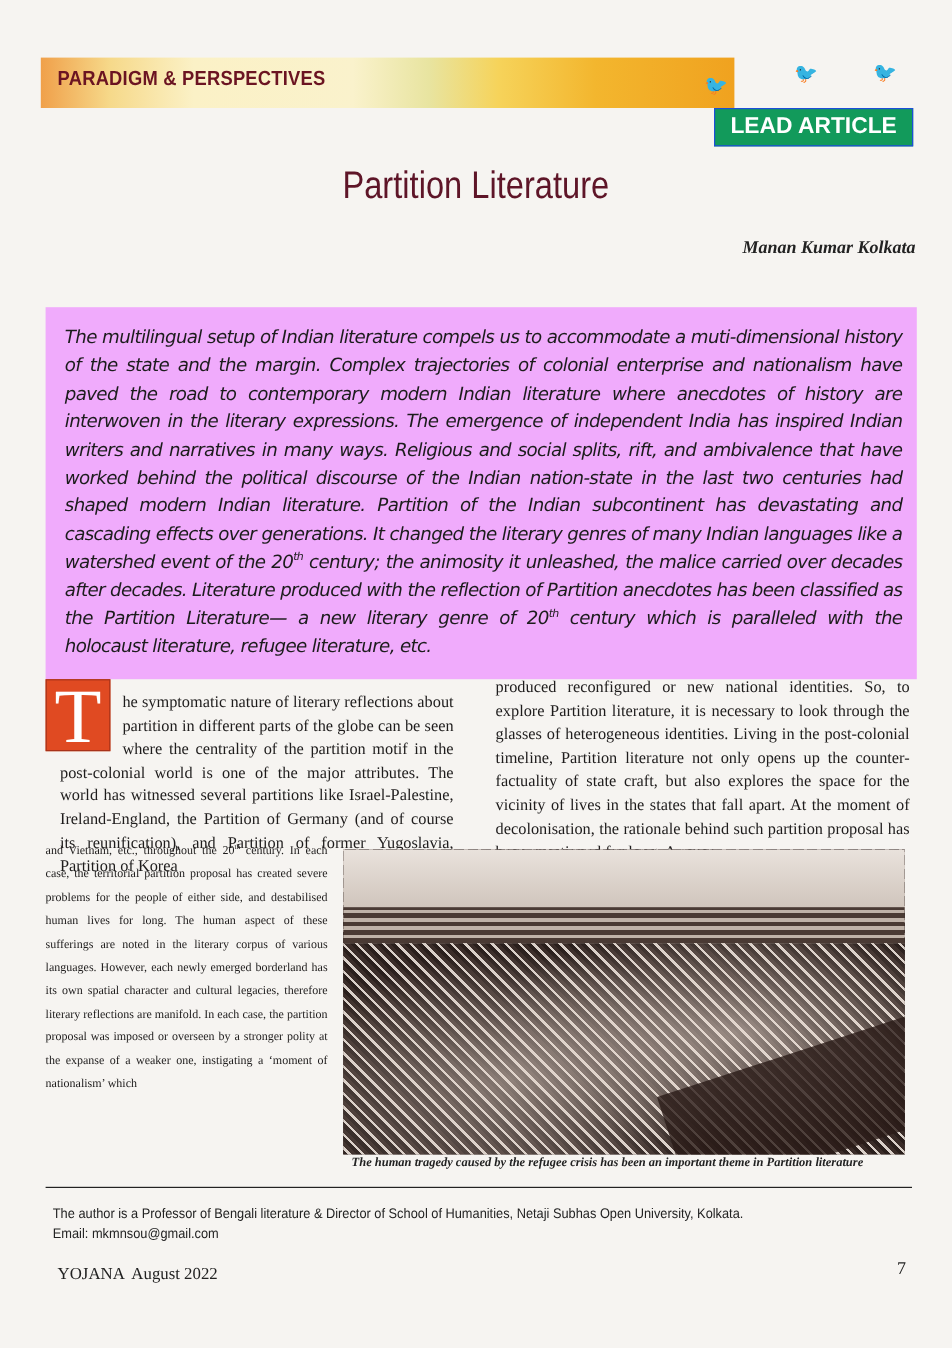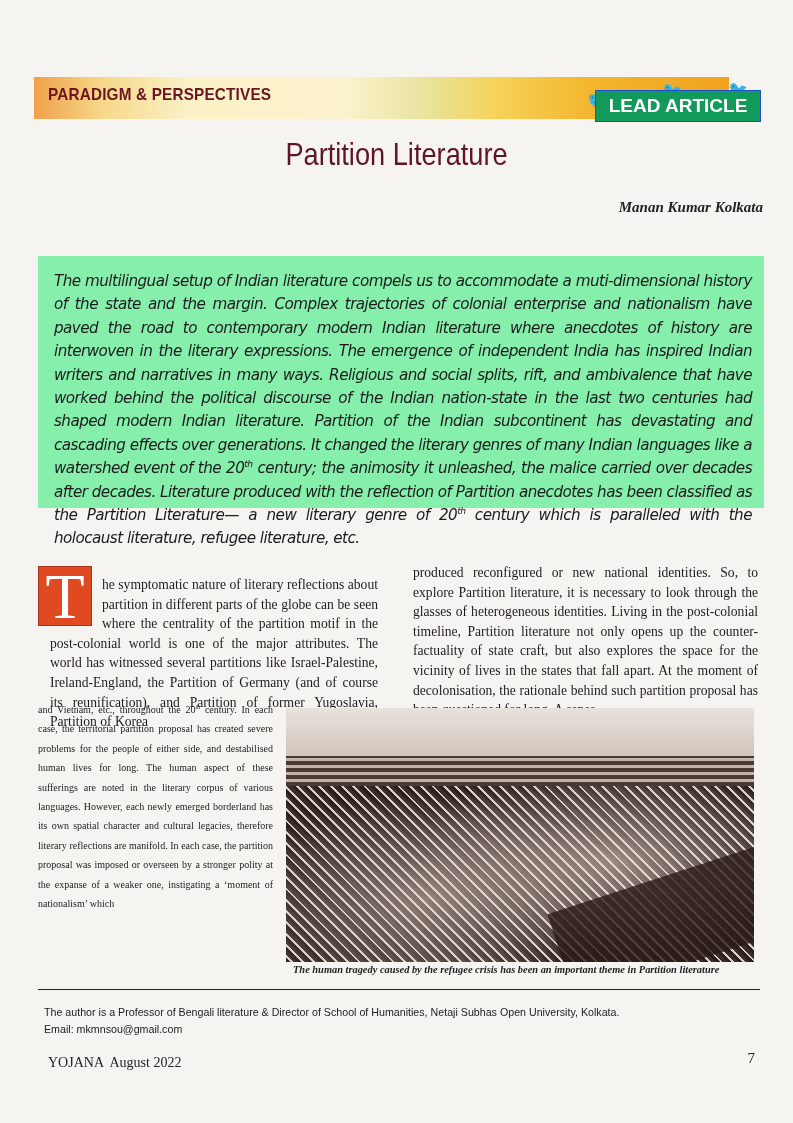--- a/index.html
+++ b/index.html
@@ -4,21 +4,21 @@
 <style>
   html, body { margin: 0; padding: 0; }
   body {
     width: 793px; height: 1123px; overflow: hidden;
     background: #f6f4f1;
     position: relative;
     font-family: "Liberation Serif", serif;
     color: #1e1c1c;
   }
   .banner {
-    position: absolute; left: 34px; top: 77px; width: 695px; height: 42px;
+    position: absolute; left: 34px; top: 48px; width: 578px; height: 42px;
     background: linear-gradient(90deg, #f0a04a 0%, #f6d98a 10%, #fbf1c6 22%, #faf2cc 45%, #e8e4a0 56%, #f6d35a 66%, #f3b62e 80%, #f0a21f 100%);
   }
   .banner-title {
     position: absolute; left: 14px; top: 8px;
     font-family: "Liberation Sans", sans-serif; font-weight: bold;
     font-size: 17px; color: #6b1422; letter-spacing: 0.2px;
     transform: scaleX(0.9); transform-origin: left center;
   }
   .bird { position: absolute; color: #7a5a2a; font-size: 16px; }
   .lead-badge {
@@ -31,22 +31,22 @@
     position: absolute; left: 0; right: 0; top: 136px; text-align: center;
     font-family: "Liberation Sans", sans-serif; font-size: 32px;
     color: #5e1528; transform: scaleX(0.85);
   }
   .author {
     position: absolute; right: 30px; top: 199px;
     font-family: "Liberation Serif", serif; font-style: italic; font-weight: bold;
     font-size: 15px; color: #222;
   }
   .abstract {
-    position: absolute; left: 38px; top: 256px; width: 726px; height: 252px;
-    background: #86efac;
+    position: absolute; left: 38px; top: 256px; width: 726px; height: 310px;
+    background: #f0abfc;
     box-sizing: border-box; padding: 14px 12px 0 16px;
   }
   .abstract p {
     margin: 0; font-family: "DejaVu Sans", sans-serif; font-style: italic;
     font-size: 15.2px; line-height: 23.4px; color: #1c1c1c; text-align: justify;
     letter-spacing: -0.55px;
   }
   sup { font-size: 0.6em; vertical-align: super; line-height: 0; }
   .col-left {
     position: absolute; left: 38px; top: 563px; width: 352px;

